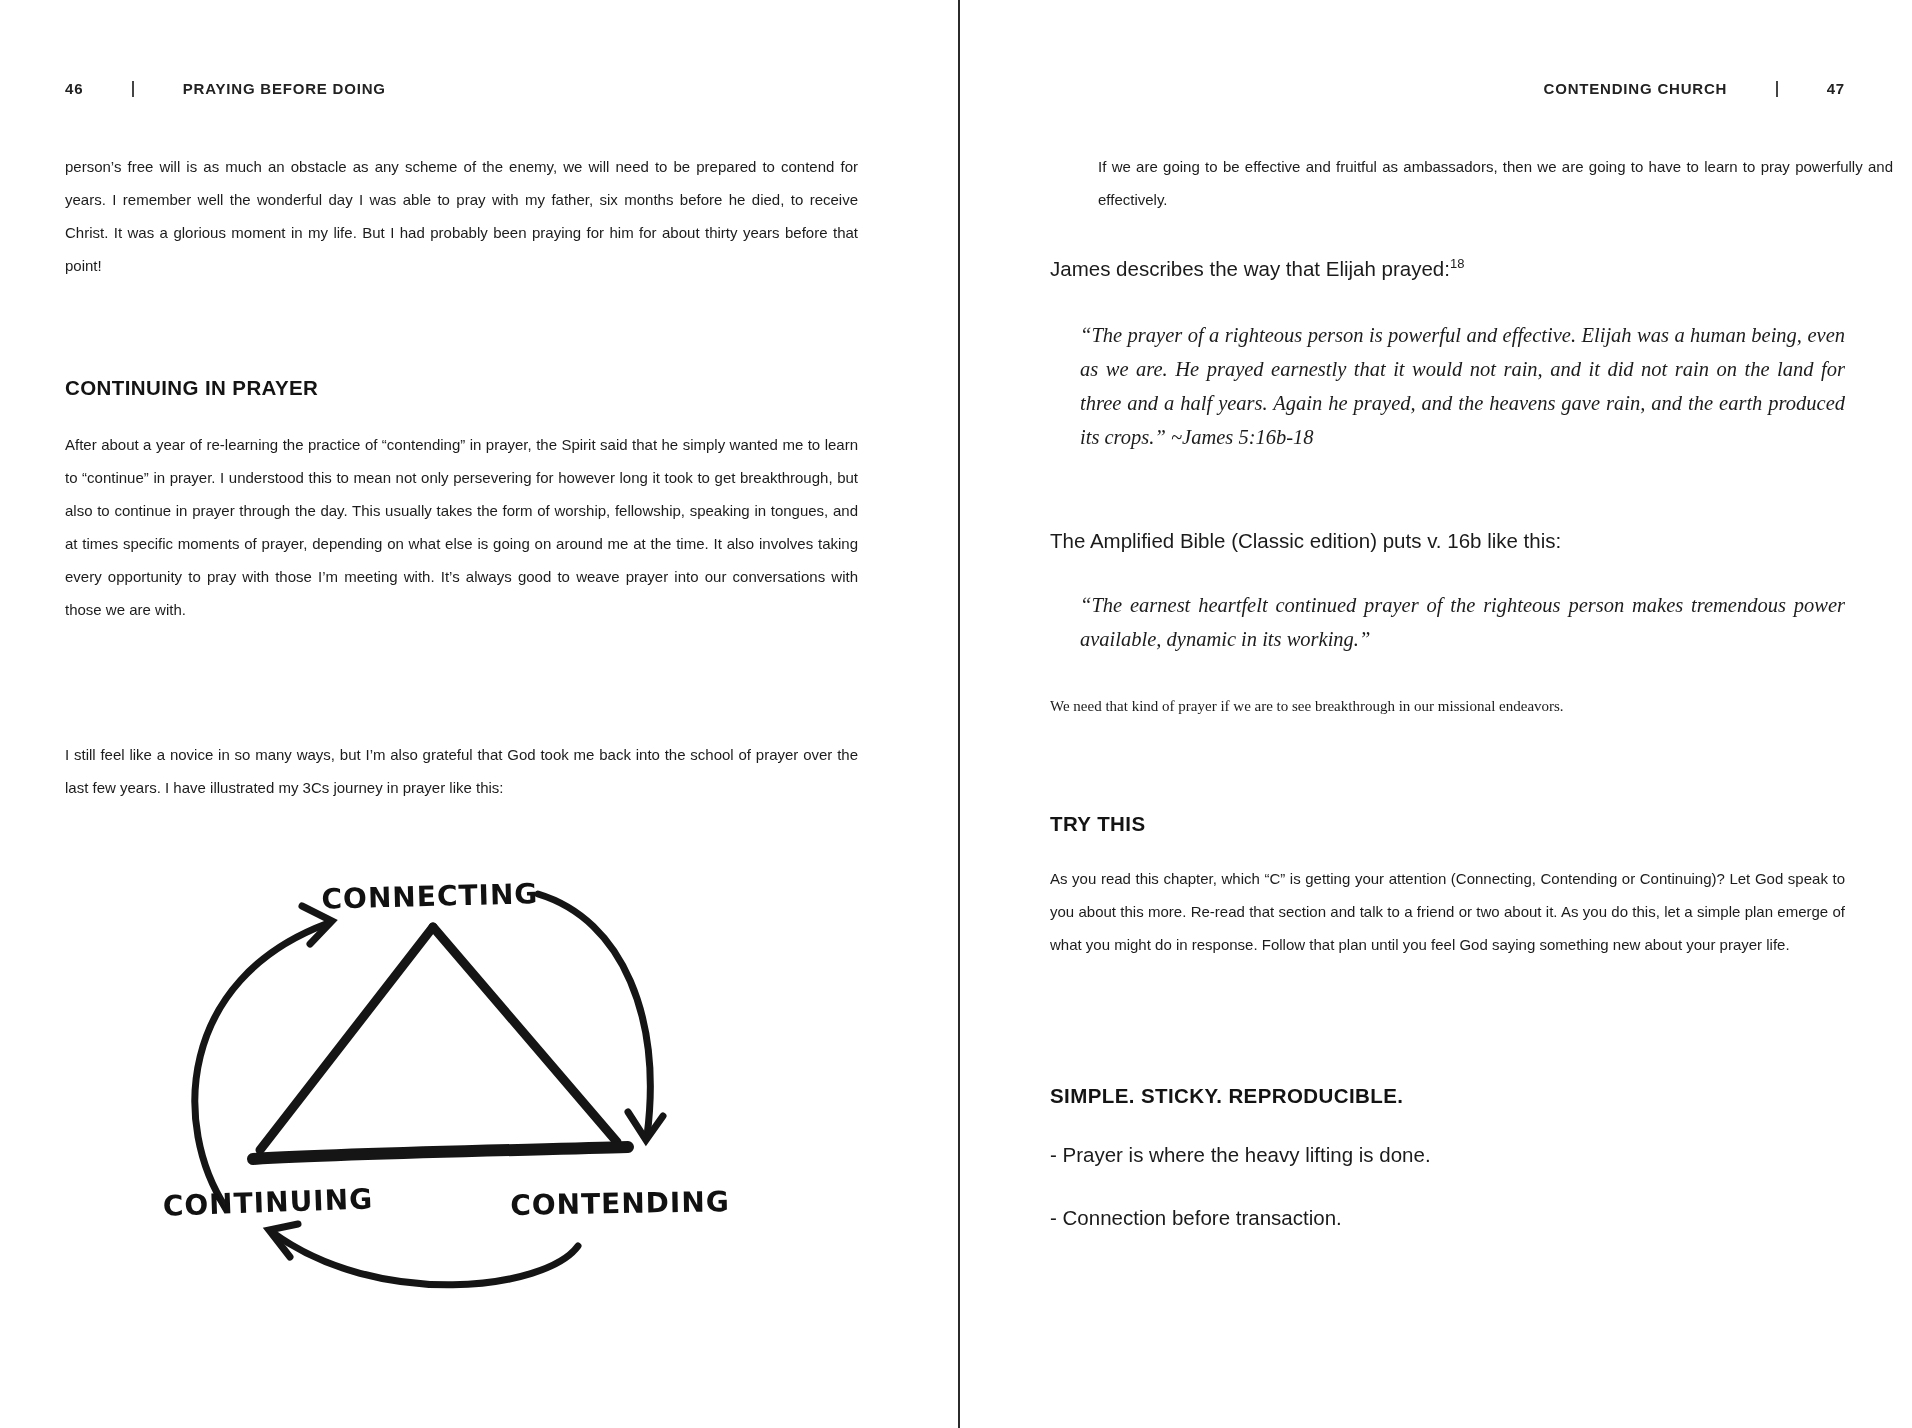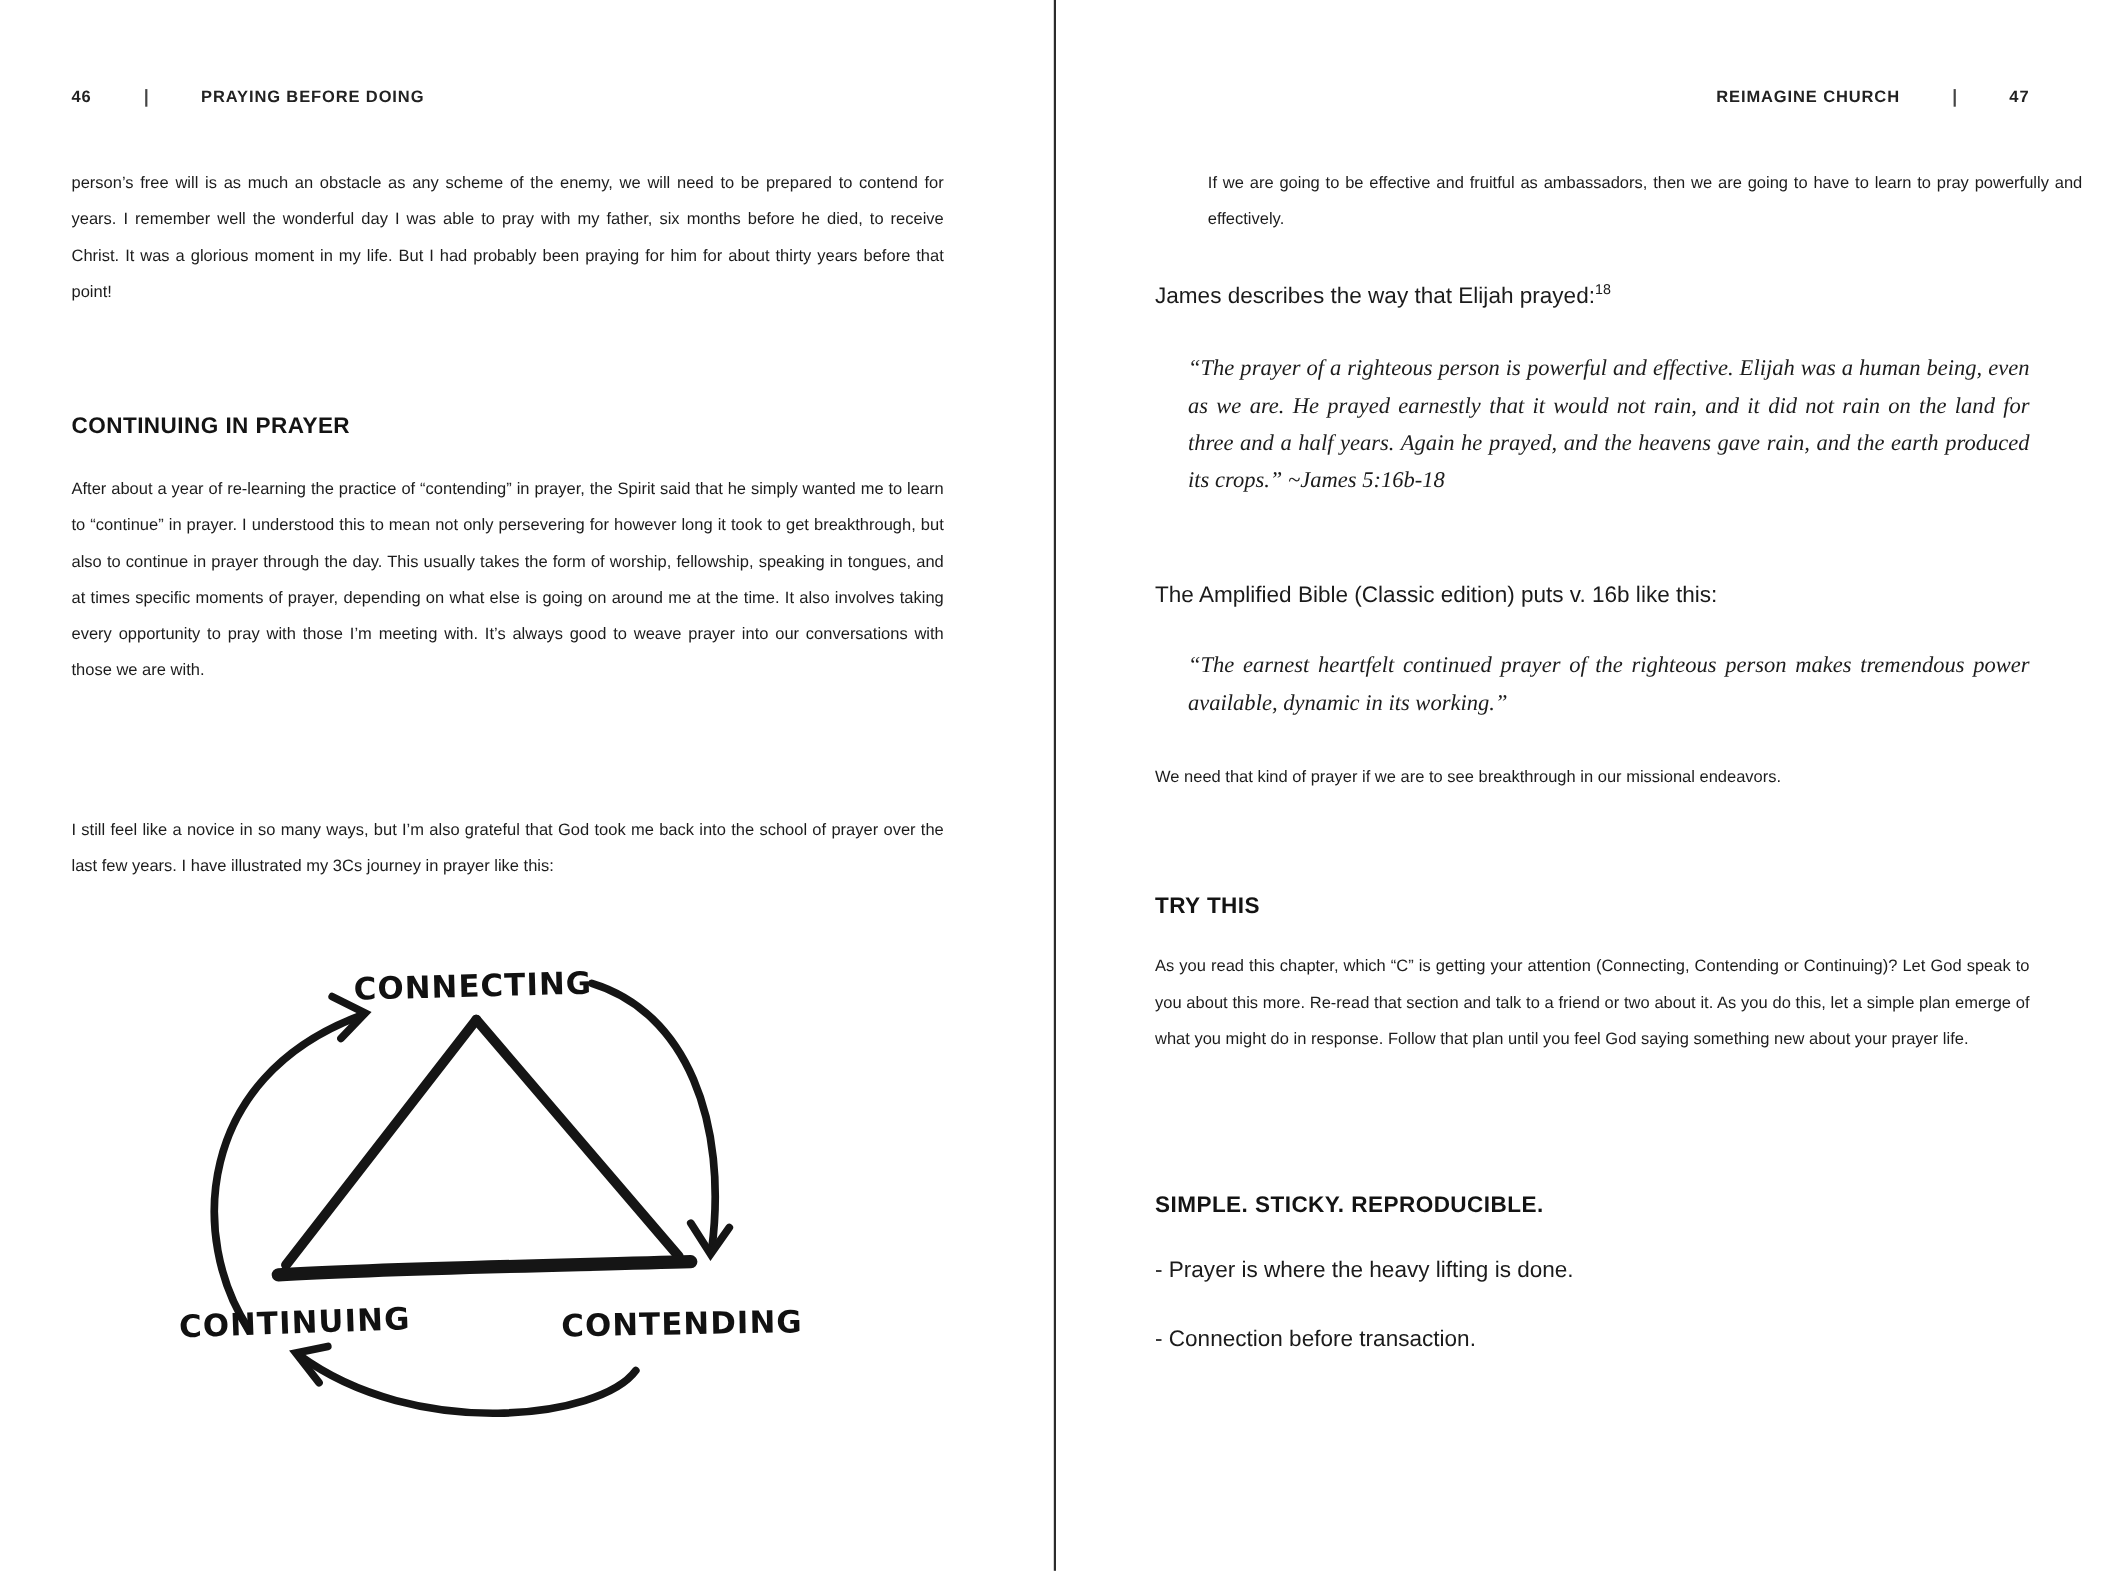--- a/index.html
+++ b/index.html
@@ -66,38 +66,38 @@
 
     <text x="280" y="48" text-anchor="middle" class="diagram-label" transform="rotate(-1.5 280 40)">CONNECTING</text>
     <text x="118" y="354" text-anchor="middle" class="diagram-label" transform="rotate(-2 118 345)">CONTINUING</text>
     <text x="470" y="355" text-anchor="middle" class="diagram-label" transform="rotate(-1 470 346)">CONTENDING</text>
   </svg>
 </div>
 
 <div>
 
   <div class="abs running-head" style="right:67px;top:80px;">
-    <span>REIMAGINE CHURCH</span>
+    <span>CONTENDING CHURCH</span>
     <span class="sep"></span>
     <span>47</span>
   </div>
 
   <div class="abs body-para" style="left:1050px;top:150px;width:795px;margin-left:48px;">If we are going to be effective and fruitful as ambassadors, then we are going to have to learn to pray powerfully and effectively.</div>
 
   <div class="abs single-line" style="left:1050px;top:252px;width:795px;">
     <span>James describes the way that Elijah prayed:</span><sup>18</sup>
   </div>
 
   <div class="abs quote" style="left:1080px;top:318px;width:765px;">“The prayer of a righteous person is powerful and effective. Elijah was a human being, even as we are. He prayed earnestly that it would not rain, and it did not rain on the land for three and a half years. Again he prayed, and the heavens gave rain, and the earth produced its crops.” ~James 5:16b-18</div>
 
   <div class="abs single-line" style="left:1050px;top:524px;width:795px;">The Amplified Bible (Classic edition) puts v. 16b like this:</div>
 
   <div class="abs quote" style="left:1080px;top:588px;width:765px;">“The earnest heartfelt continued prayer of the righteous person makes tremendous power available, dynamic in its working.”</div>
 
-  <div class="abs body-para" style="left:1050px;top:690px;width:795px;">We need that kind of prayer if we are to see breakthrough in our missional endeavors.</div>
+  <div class="abs body-para" style="left:1050px;top:690px;width:795px;font-family:Liberation Serif, serif;">We need that kind of prayer if we are to see breakthrough in our missional endeavors.</div>
 
   <div class="abs section-heading" style="left:1050px;top:812px;">TRY THIS</div>
 
   <div class="abs body-para" style="left:1050px;top:862px;width:795px;">As you read this chapter, which “C” is getting your attention (Connecting, Contending or Continuing)? Let God speak to you about this more. Re-read that section and talk to a friend or two about it. As you do this, let a simple plan emerge of what you might do in response. Follow that plan until you feel God saying something new about your prayer life.</div>
 
   <div class="abs section-heading" style="left:1050px;top:1084px;">SIMPLE. STICKY. REPRODUCIBLE.</div>
 
   <div class="abs single-line" style="left:1050px;top:1138px;width:795px;">- Prayer is where the heavy lifting is done.</div>
 
   <div class="abs single-line" style="left:1050px;top:1201px;width:795px;">- Connection before transaction.</div>

